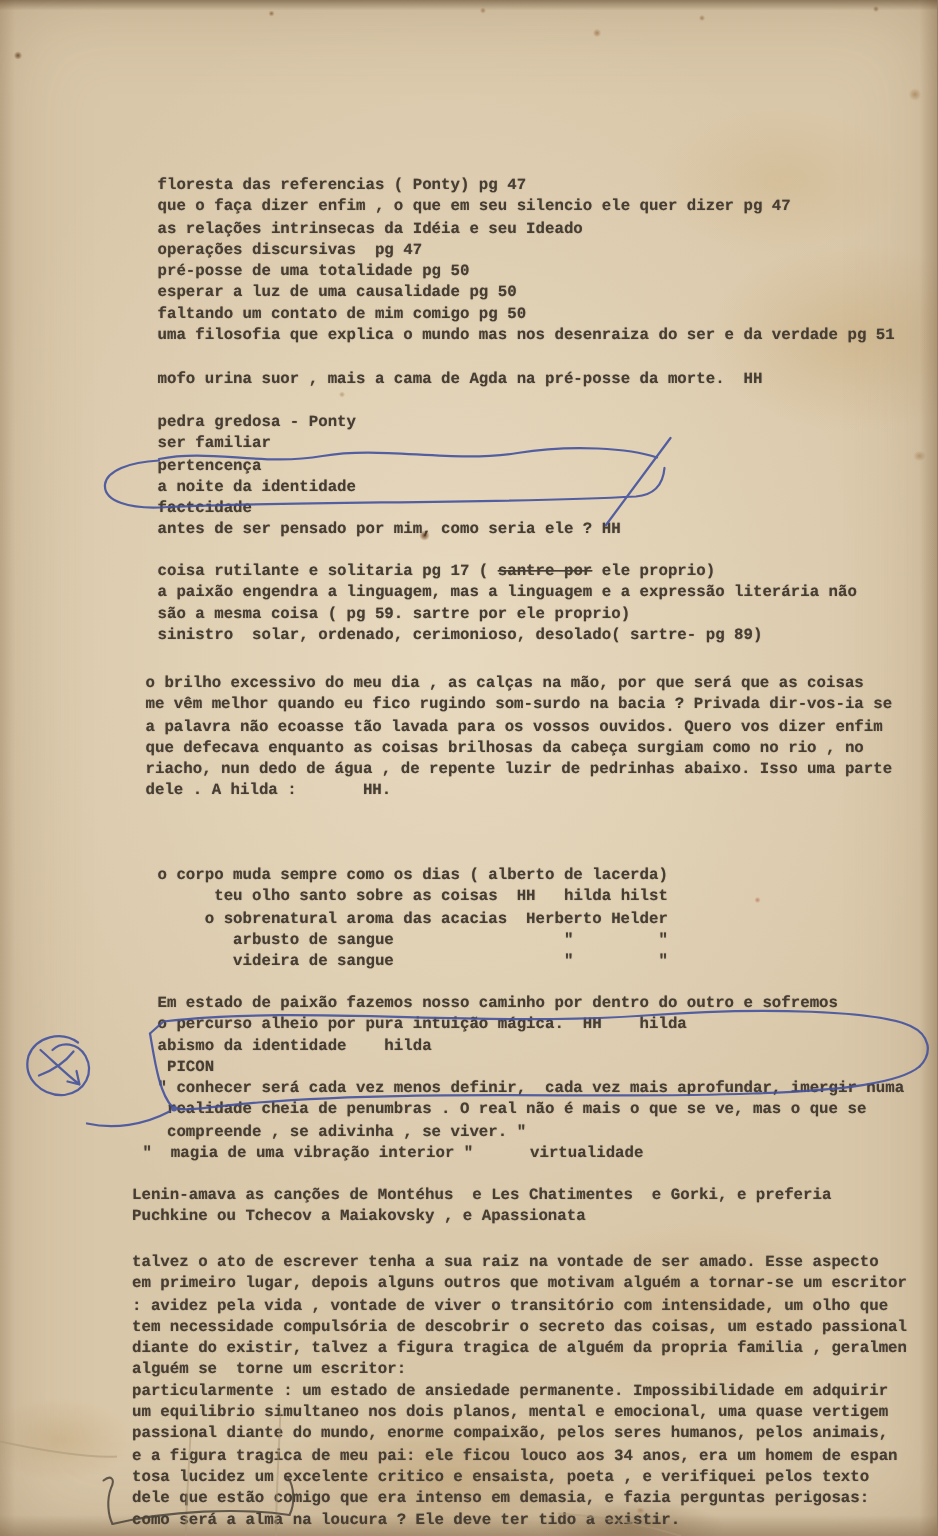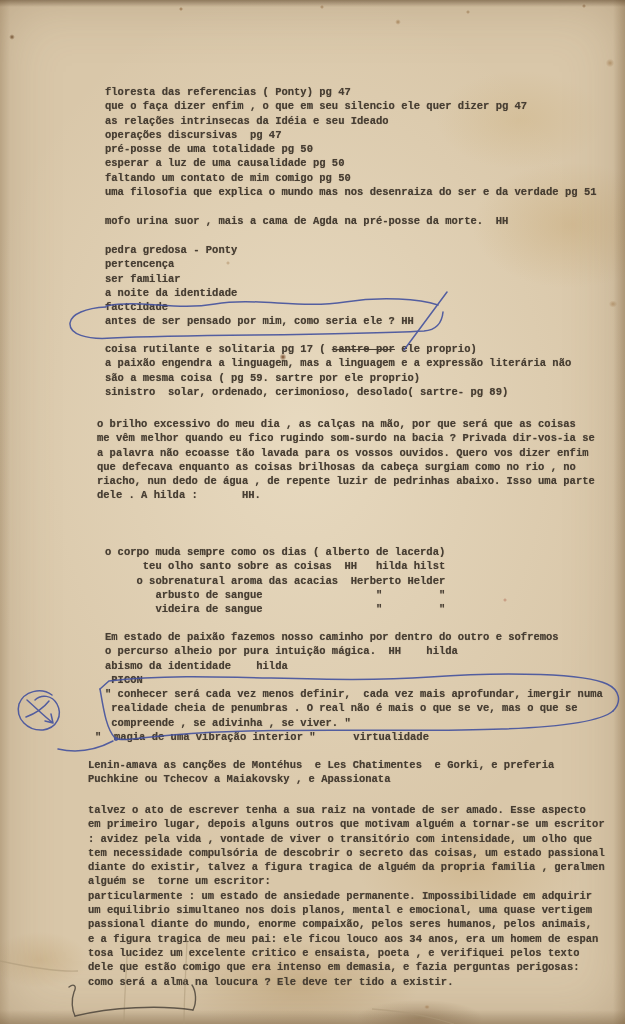--- a/index.html
+++ b/index.html
@@ -34,21 +34,21 @@
       radial-gradient(120px 70px at 520px 120px, rgba(205,178,130,.4), rgba(205,178,130,0) 70%),
       radial-gradient(160px 80px at 470px 870px, rgba(197,165,115,.4), rgba(197,165,115,0) 70%),
       radial-gradient(170px 70px at 300px 985px, rgba(180,148,100,.45), rgba(180,148,100,0) 70%),
       radial-gradient(90px 26px at 420px 1018px, rgba(110,80,48,.38), rgba(110,80,48,0) 70%),
       radial-gradient(70px 40px at 40px 960px, rgba(190,160,112,.4), rgba(190,160,112,0) 70%),
       
       radial-gradient(420px 560px at 300px 430px, rgba(246,236,214,.5), rgba(246,236,214,0) 80%);
     box-shadow: inset 0 0 60px rgba(110,84,52,.28);
   }
   .text-layer{position:absolute;inset:0;}
-  .tblock{position:absolute;}
+  .tblock{position:absolute;margin-top:32px;}
   .tline{
     white-space:pre;
     font-size:10.5px;
     line-height:14.3px;
     font-weight:700;
     color:#473e33;
     text-shadow:0 0 0.7px rgba(66,56,44,.6);
     letter-spacing:0;
   }
   .strike{text-decoration:line-through;text-decoration-thickness:1.2px;}
@@ -68,22 +68,22 @@
       <div class="tline">pré-posse de uma totalidade pg 50</div>
       <div class="tline">esperar a luz de uma causalidade pg 50</div>
       <div class="tline">faltando um contato de mim comigo pg 50</div>
       <div class="tline">uma filosofia que explica o mundo mas nos desenraiza do ser e da verdade pg 51</div>
     </div>
     <div class="tblock" style="left: 105px; top: 214px;">
       <div class="tline">mofo urina suor , mais a cama de Agda na pré-posse da morte.  HH</div>
     </div>
     <div class="tblock" style="left: 105px; top: 243px;">
       <div class="tline">pedra gredosa - Ponty</div>
+      <div class="tline">ser familiar</div>
       <div class="tline">pertencença</div>
-      <div class="tline">ser familiar</div>
       <div class="tline">a noite da identidade</div>
       <div class="tline">factcidade</div>
       <div class="tline">antes de ser pensado por mim, como seria ele ? HH</div>
     </div>
     <div class="tblock" style="left: 105px; top: 342px;">
       <div class="tline"><span>coisa rutilante e solitaria pg 17 ( </span><span class="strike">santre por</span><span> ele proprio)</span></div>
       <div class="tline">a paixão engendra a linguagem, mas a linguagem e a expressão literária não</div>
       <div class="tline">são a mesma coisa ( pg 59. sartre por ele proprio)</div>
       <div class="tline">sinistro  solar, ordenado, cerimonioso, desolado( sartre- pg 89)</div>
     </div>

